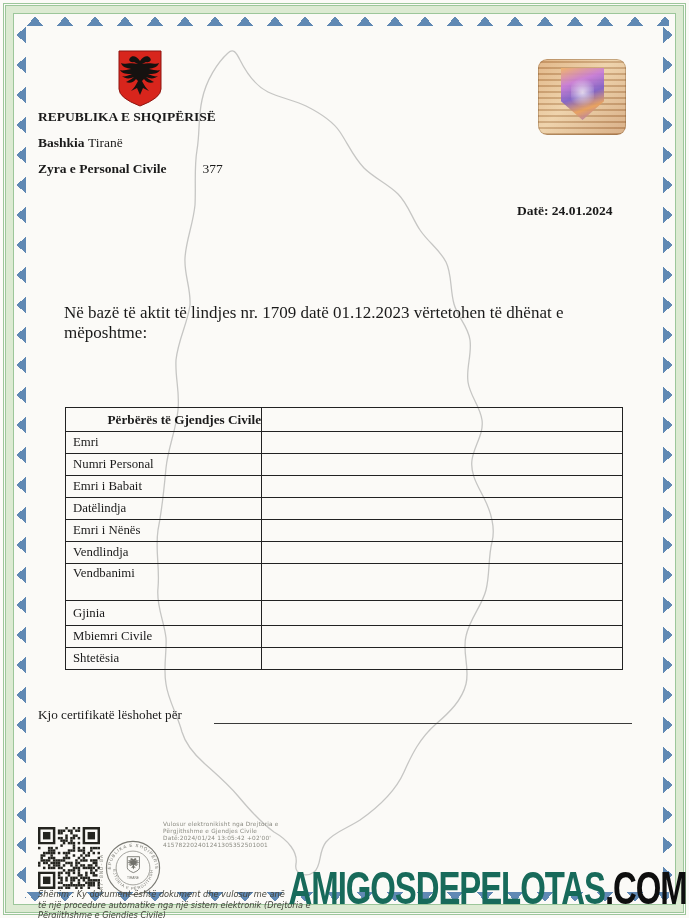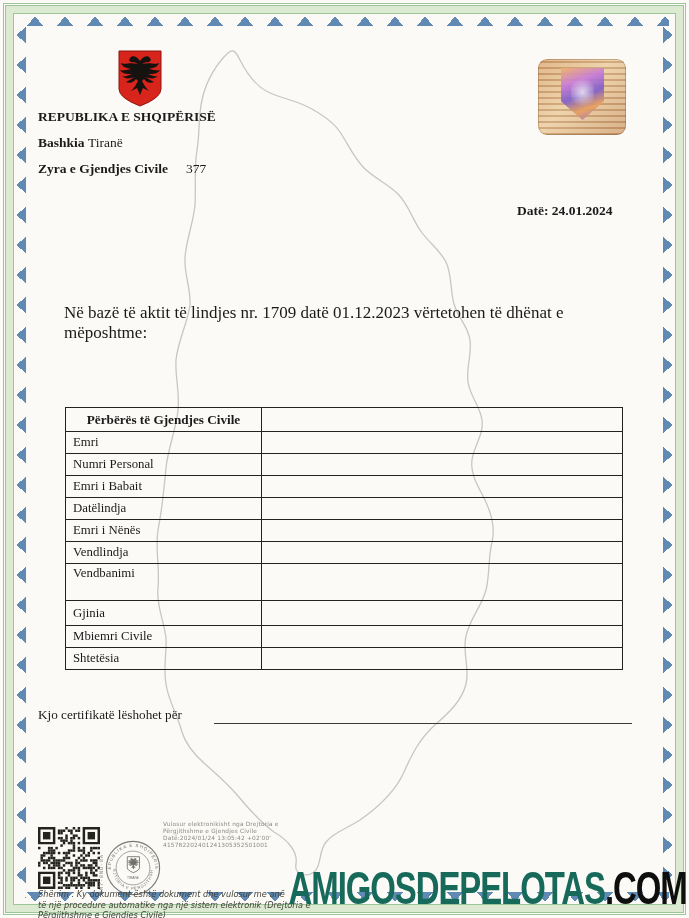--- a/index.html
+++ b/index.html
@@ -20,21 +20,21 @@
   .tri.l{top:20px;bottom:20px;left:16px;width:10px;
     background:conic-gradient(from 51.34deg at 0% 50%,var(--tri) 0 77.32deg,#0000 0) 0 0/10px 30px repeat-y}
   .tri.r{top:20px;bottom:20px;right:16px;width:10px;
     background:conic-gradient(from 231.34deg at 100% 50%,var(--tri) 0 77.32deg,#0000 0) 0 0/10px 30px repeat-y}
   
   .map{position:absolute;inset:0;z-index:0;pointer-events:none}
   
   .emblem{position:absolute;left:117px;top:50px;width:46px;height:58px;z-index:2}
   .hdr{position:absolute;left:38px;top:104px;z-index:2;font-size:13.5px;line-height:26px;white-space:nowrap}
   .hdr b{font-weight:700}
-  .gap-val{display:inline-block;margin-left:18px}
+  .gap-val{display:inline-block;margin-left:36px}
   .hologram{position:absolute;left:538px;top:59px;width:88px;height:76px;border-radius:9px;z-index:2;
     background:
       repeating-linear-gradient(0deg, rgba(161,110,62,.38) 0 2px, rgba(240,214,178,.30) 2px 6px),
       linear-gradient(135deg,#dcaa78,#eed3ab 45%,#cfa077);
     box-shadow:inset 0 0 0 1px rgba(120,80,40,.35);}
   .holo-shield{position:absolute;left:23px;top:9px;width:43px;height:52px;
     clip-path:polygon(0 0,100% 0,100% 64%,50% 100%,0 64%);
     background:linear-gradient(160deg,#f0b26a 0%,#c77bd9 28%,#7d5fc9 52%,#e8a05c 74%,#9a6fd0 100%);
     opacity:.92;}
   .holo-shield:after{content:"";position:absolute;inset:18% 24%;
@@ -42,21 +42,21 @@
   .dateline{position:absolute;left:517px;top:203px;z-index:2;font-size:13.5px;font-weight:700}
   
   .title{position:absolute;left:0;top:248px;width:660px;text-align:center;z-index:2;
     font-size:15.5px;font-weight:700;letter-spacing:.4px}
   .intro{position:absolute;left:64px;top:303px;width:560px;z-index:2;font-size:17px}
   
   table.cert{position:absolute;left:65px;top:407px;width:558px;z-index:2;border-collapse:collapse;
     font-size:12.8px}
   table.cert td{border:1px solid #222;height:21px;padding:0 0 0 7px;vertical-align:middle}
   table.cert td.val{width:360px;padding:0}
-  table.cert tr.hrow td{height:23px;font-weight:700;font-size:13.2px;text-align:center;padding:0}
+  table.cert tr.hrow td{height:23px;font-weight:700;font-size:13.2px;text-align:right;padding:0}
   table.cert tr.tall td{height:34px;vertical-align:top;padding-top:2px}
   table.cert tr.med td{height:24px}
   
   .issued{position:absolute;left:38px;top:707px;z-index:2;font-size:13.2px}
   .issued-line{position:absolute;left:214px;top:723px;width:418px;border-bottom:1px solid #3a3a3a;z-index:2}
   
   .qr{position:absolute;left:38px;top:827px;width:62px;height:62px;z-index:2}
   .qr svg{display:block;width:62px;height:62px;fill:#24241f}
   .sidecode{position:absolute;left:98px;top:834px;width:8px;height:60px;z-index:2;
     font-family:"DejaVu Sans Mono",monospace;font-size:5px;color:#8a8a82;
@@ -110,21 +110,21 @@
          C39 27 36 26 31 24 C36 24 41 24 43 20 C41 21 37 20 32 19 C36 18 41 17 42 13
          C39 15 33 12 25 14 L29 12 C33 13 35 10 33 8 C31 5 26 6 23 11 Z"></path>
   </svg>
 
   <div class="hdr">
     <div><b>REPUBLIKA E SHQIPËRISË</b></div>
     <div>
       <b>Bashkia</b>&nbsp;<span>Tiranë</span>
     </div>
     <div>
-      <b>Zyra e Gjendjes Civile</b><span class="gap-val">377</span>
+      <b>Zyra e Personal Civile</b><span class="gap-val">377</span>
     </div>
   </div>
 
   <div class="hologram">
     <div class="holo-shield"></div>
   </div>
 
   <div class="dateline">
     <span>Datë:</span> <span>24.01.2024</span>
   </div>

